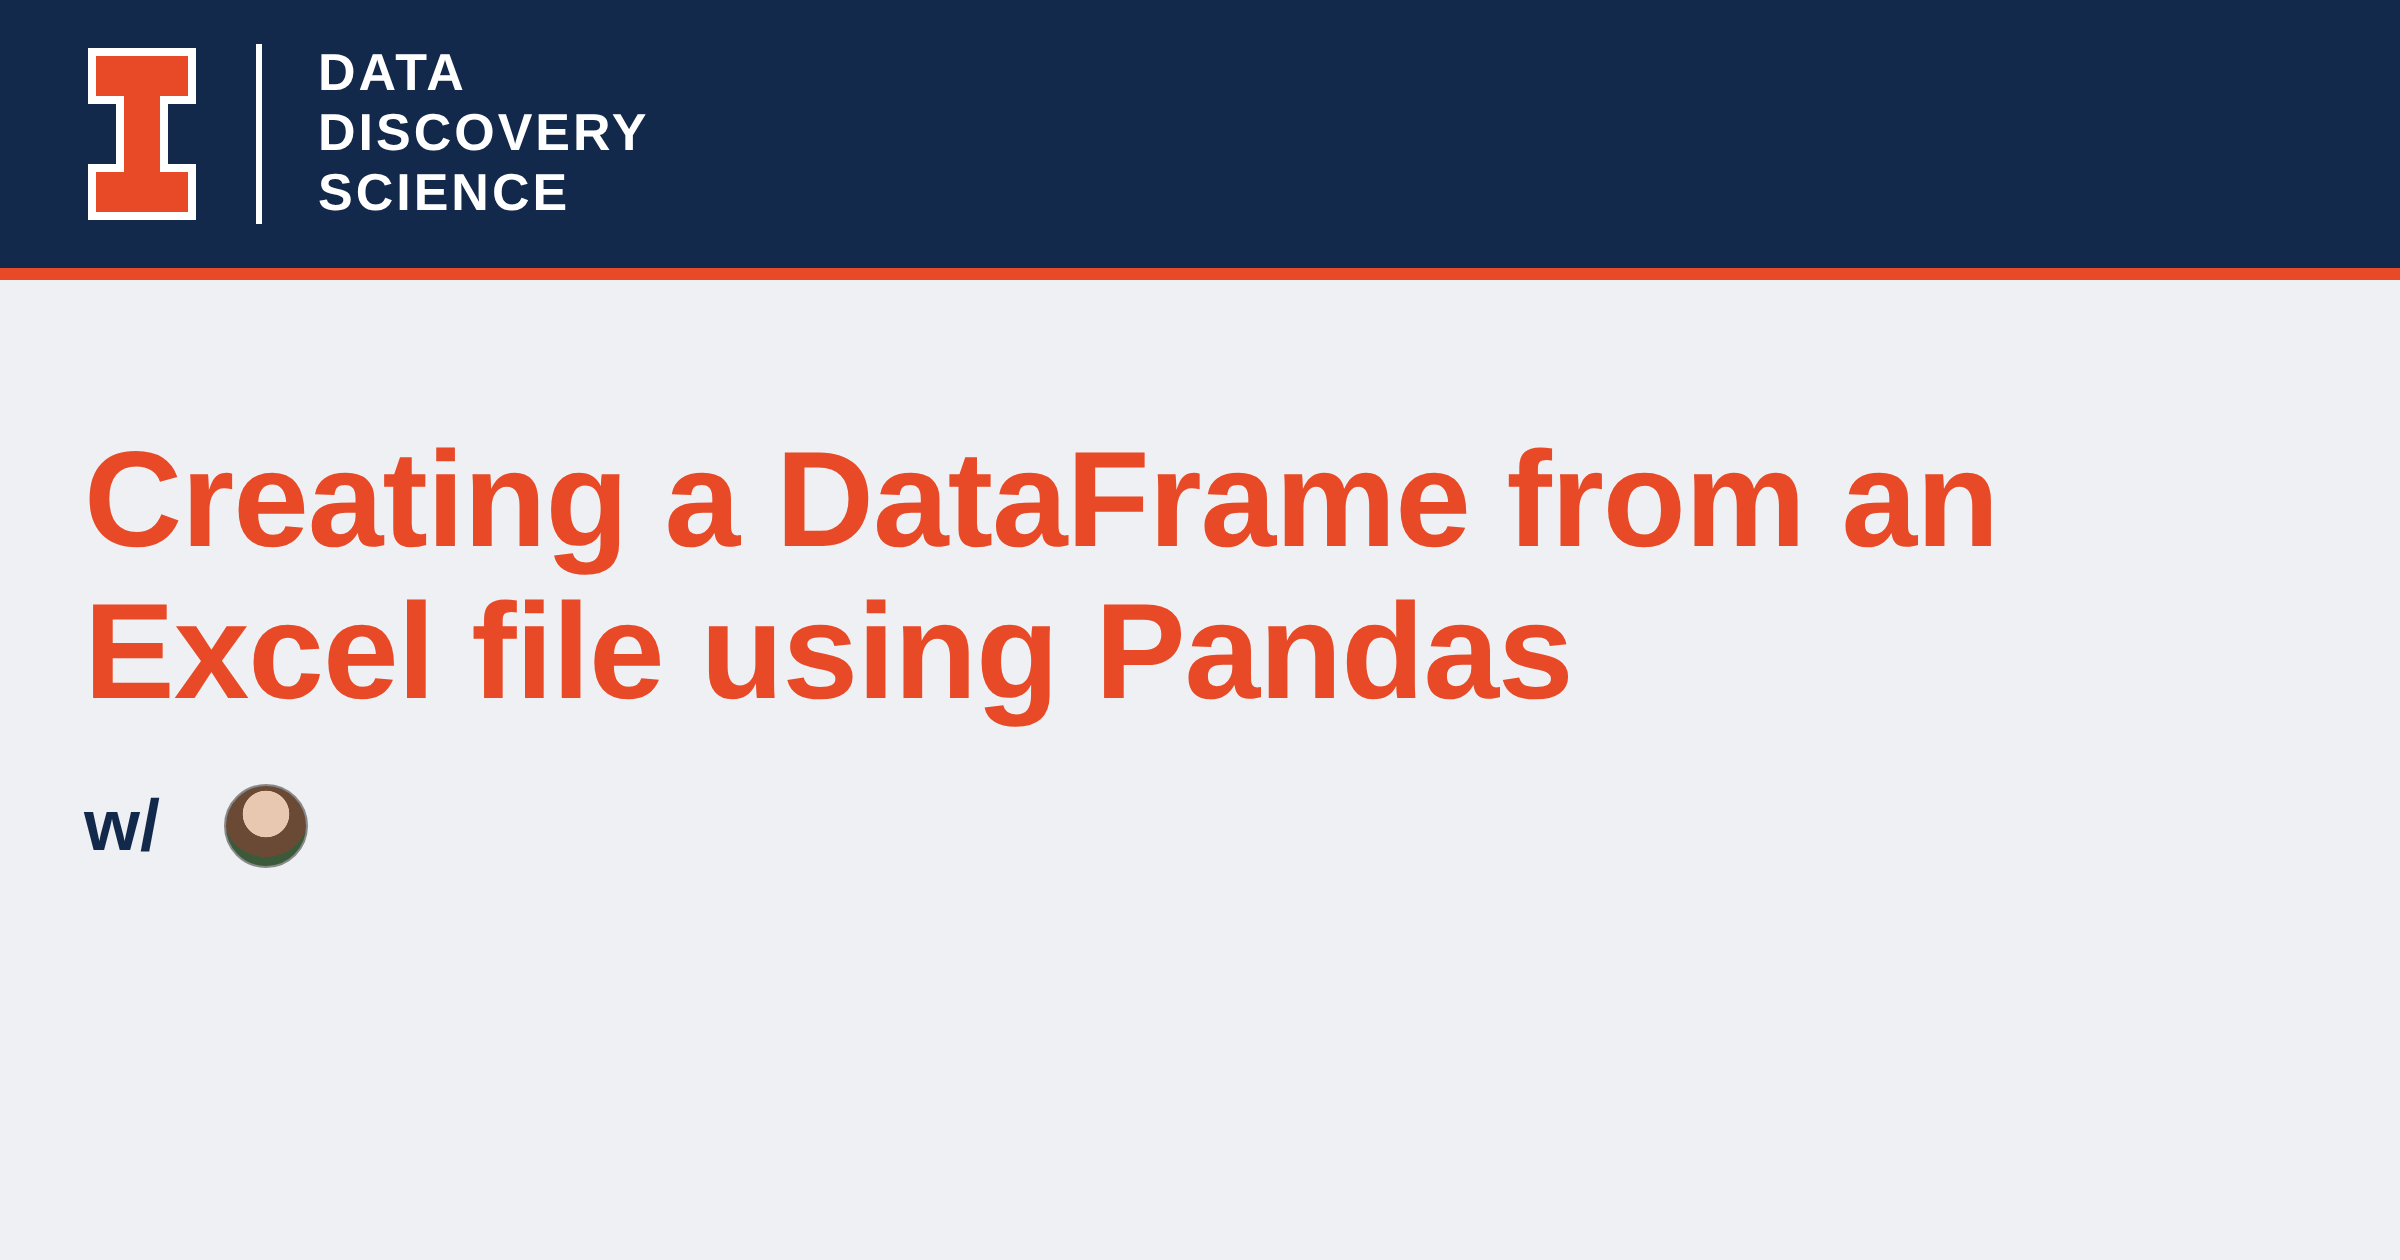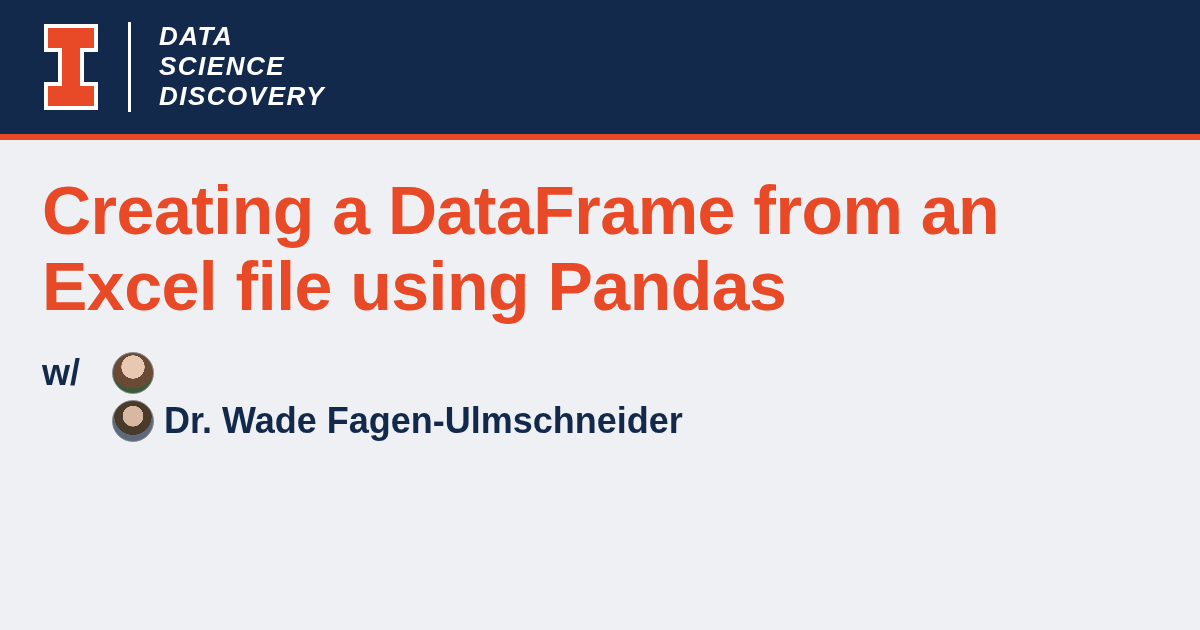--- a/index.html
+++ b/index.html
@@ -14,21 +14,20 @@
       background: #eff0f3;
       overflow: hidden;
     }
     .header {
       background: #13294b;
       height: 140px;
       display: flex;
       align-items: center;
       padding-left: 42px;
       border-bottom: 6px solid #e84a27;
-      font-style: italic;
     }
     .logo-block {
       display: flex;
       align-items: center;
       gap: 28px;
     }
     .block-i {
       width: 58px;
       height: 90px;
       position: relative;
@@ -44,20 +43,21 @@
     }
     .brand-text {
       color: #ffffff;
       font-weight: 700;
       font-size: 26px;
       line-height: 1.15;
       letter-spacing: 1.5px;
     }
     .content {
       padding: 32px 42px 0 42px;
+      margin-top: 40px;
     }
     .title {
       color: #e84a27;
       font-size: 68px;
       font-weight: 700;
       line-height: 1.12;
       letter-spacing: -0.5px;
     }
     .authors {
       margin-top: 28px;
@@ -102,31 +102,27 @@
 <div class="header">
   <div class="logo-block">
     <div class="block-i">
       <svg viewBox="0 0 58 90">
         <path d="M 4 4 L 54 4 L 54 28 L 40 28 L 40 62 L 54 62 L 54 86 L 4 86 L 4 62 L 18 62 L 18 28 L 4 28 Z" fill="#e84a27" stroke="#ffffff" stroke-width="4"></path>
       </svg>
     </div>
     <div class="divider"></div>
     <div class="brand-text">
       <div>DATA</div>
+      <div>DISCOVERY</div>
       <div>SCIENCE</div>
-      <div>DISCOVERY</div>
     </div>
   </div>
 </div>
 
 <div class="content">
   <h1 class="title">Creating a DataFrame from an Excel file using Pandas</h1>
   <div class="authors">
     <div class="author-row">
       <span class="with-label">w/</span>
       <span class="avatar av1"></span>
     </div>
-    <div class="author-row author-indent">
-      <span class="avatar av2"></span>
-      <span>Dr. Wade Fagen-Ulmschneider</span>
-    </div>
   </div>
 </div>
 
 </body></html>

